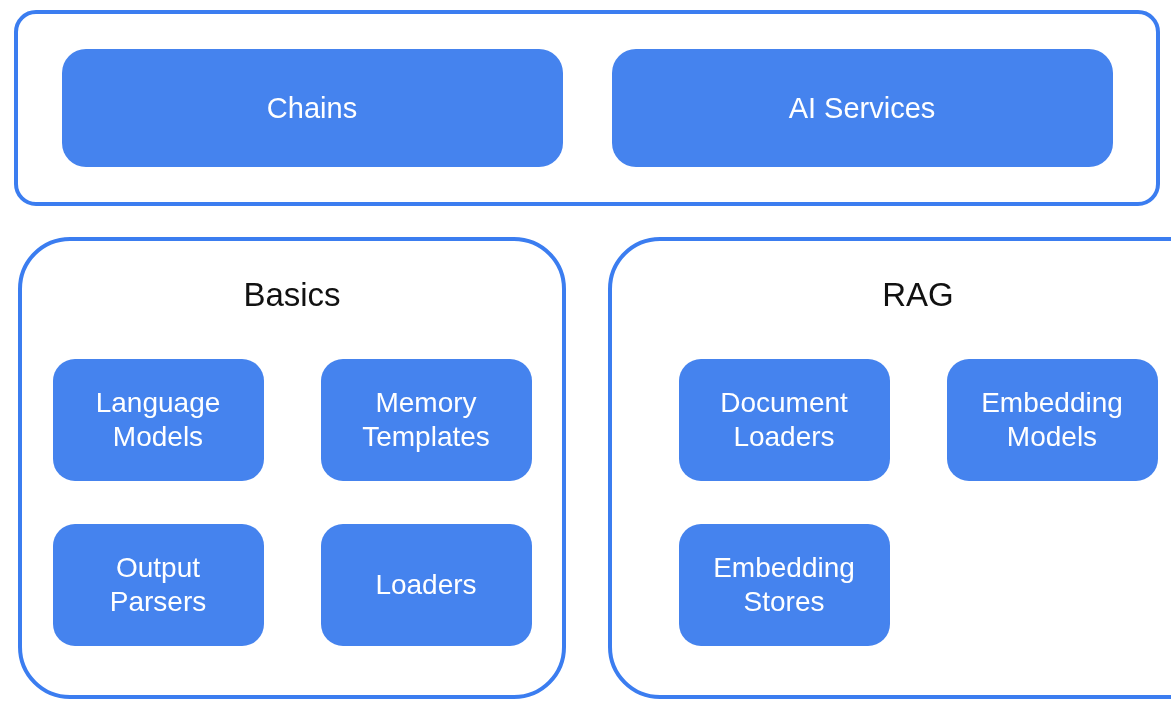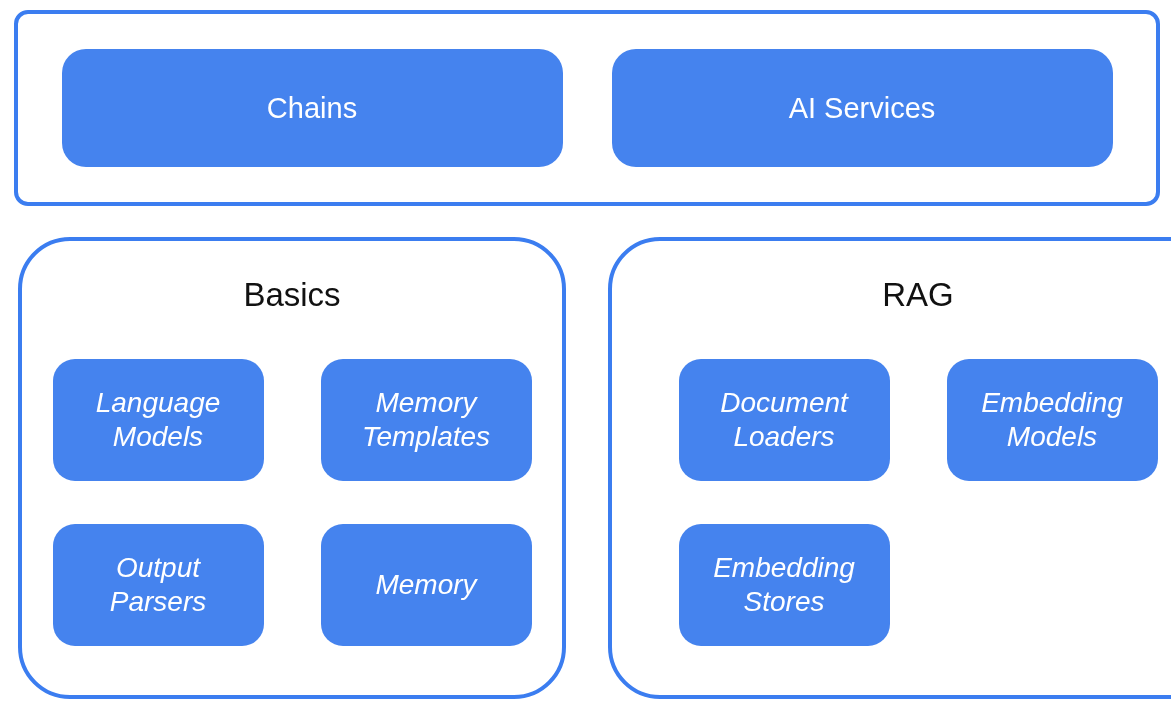--- a/index.html
+++ b/index.html
@@ -19,21 +19,21 @@
     position: absolute;
     box-sizing: border-box;
     border: 4px solid var(--container-border, #3b7df0);
     background: #ffffff;
   }
   .container.top {
     left: 14px;
     top: 10px;
     width: 1146px;
     height: 196px;
-    border-radius: 14px;
+    border-radius: 22px;
     display: flex;
     align-items: center;
     justify-content: center;
     gap: 49px;
   }
   .container.group {
     top: 237px;
     height: 462px;
     border-radius: 52px;
     display: flex;
@@ -54,21 +54,20 @@
     line-height: 48px;
     color: var(--title-text, #111111);
     text-align: center;
   }
   .grid {
     margin-top: 40px;
     display: grid;
     grid-template-columns: repeat(2, 211px);
     gap: 43px 57px;
     justify-content: center;
-    font-style: italic;
   }
   .node {
     box-sizing: border-box;
     background: var(--box-fill, #4583ee);
     color: var(--box-text, #ffffff);
     display: flex;
     align-items: center;
     justify-content: center;
     text-align: center;
   }
@@ -107,21 +106,21 @@
       <div class="node small">
         <span>Language Models</span>
       </div>
       <div class="node small">
         <span>Memory Templates</span>
       </div>
       <div class="node small">
         <span>Output Parsers</span>
       </div>
       <div class="node small">
-        <span>Memory</span>
+        <span>Loaders</span>
       </div>
     </div>
   </div>
 
   <div class="container group rag">
     <div class="section-title">RAG</div>
     <div class="grid">
       <div class="node small">
         <span>Document Loaders</span>
       </div>

